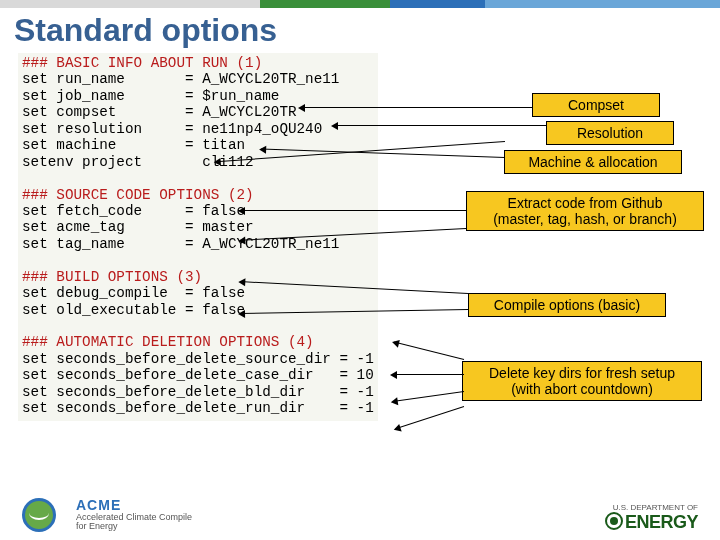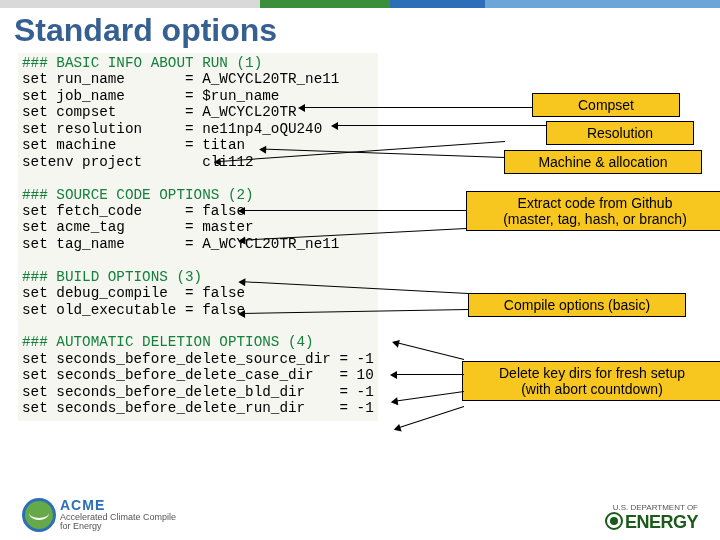--- a/index.html
+++ b/index.html
@@ -4,27 +4,27 @@
 <style>
   html,body{margin:0;padding:0;width:720px;height:540px;font-family:Arial,Helvetica,sans-serif;background:#fff;overflow:hidden}
   .topbar{height:8px;display:flex}
   .tb1{background:#d9d9d9;flex:0 0 260px}
   .tb2{background:#3a8f3a;flex:0 0 130px}
   .tb3{background:#2c6fb8;flex:0 0 95px}
   .tb4{background:#6aa6d8;flex:1}
   h1{margin:4px 0 4px 14px;font-size:32px;font-weight:700;color:#376092}
   .stage{position:relative;width:720px;height:450px}
   pre.code{position:absolute;left:18px;top:0;margin:0;background:#f5f6f0;font-family:"Courier New",Courier,monospace;font-size:14.3px;line-height:1.15;white-space:pre;padding:2px 4px 4px 4px}
-  .s1{color:#15803d}
+  .s1{color:#b91c1c}
   .s2{color:#000000}
-  .callout{position:absolute;background:#f7c720;border:1px solid #000;font-size:14px;text-align:center;padding:3px 18px;line-height:1.15}
+  .callout{position:absolute;background:#f7c720;border:1px solid #000;font-size:14px;text-align:center;padding:3px 8px;line-height:1.15}
   .arrow{position:absolute;height:1px;background:#000}
   .arrow::before{content:"";position:absolute;left:-6px;top:-3px;border:4px solid transparent;border-right:7px solid #000}
   .footer{position:absolute;bottom:8px;left:0;right:0;display:flex;justify-content:space-between;align-items:flex-end;padding:0 22px}
-  .logo-acme{display:flex;align-items:center;gap:4px}
+  .logo-acme{display:flex;align-items:center;gap:20px}
   .logo-acme .ball{width:28px;height:28px;border-radius:50%;background:#66a948;border:3px solid #2c6fb8;position:relative}
   .logo-acme .ball::after{content:"";position:absolute;inset:5px 4px 9px 4px;border-bottom:2px solid #fff;border-radius:0 0 50% 50%}
   .logo-acme .txt{font-size:9px;color:#555;line-height:1.05}
   .logo-acme .txt b{font-size:14px;color:#2c6fb8;display:block;letter-spacing:1px}
   .logo-doe{text-align:right;font-size:8px;color:#555;line-height:1.05}
   .logo-doe .e{font-size:18px;font-weight:700;color:#1a5a1a;letter-spacing:-0.5px}
   .logo-doe .ring{display:inline-block;width:14px;height:14px;border:2px solid #1a5a1a;border-radius:50%;vertical-align:-2px;margin-right:2px;position:relative}
   .logo-doe .ring::after{content:"";position:absolute;inset:3px;border-radius:50%;background:#1a5a1a}
 </style>
 </head>

